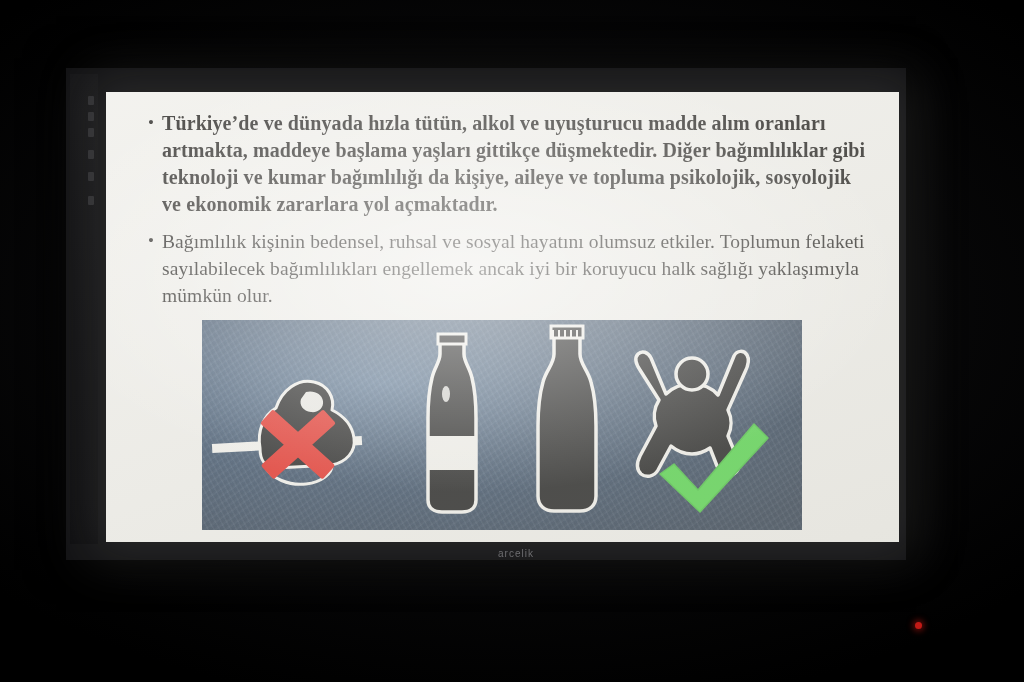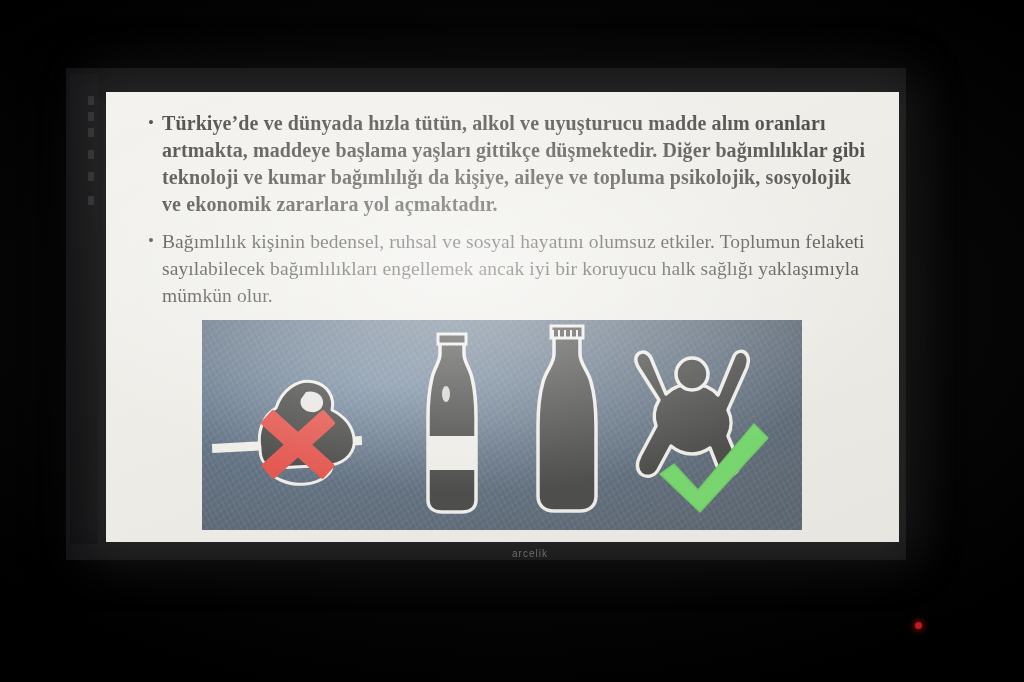--- a/index.html
+++ b/index.html
@@ -133,21 +133,21 @@
       repeating-linear-gradient(-35deg, rgba(255,255,255,0.035) 0px, rgba(255,255,255,0.035) 1px, rgba(0,0,0,0.04) 3px, rgba(0,0,0,0.0) 6px);
     pointer-events: none;
   }
   .fig {
     position: absolute;
   }
 
   
   #brand {
     position: absolute;
-    left: 470px;
+    left: 456px;
     top: 548px;
     width: 120px;
     text-align: center;
     color: #6d6d70;
     font-size: 10px;
     letter-spacing: 1px;
     font-family: "Liberation Sans", sans-serif;
   }
 
   #led {

